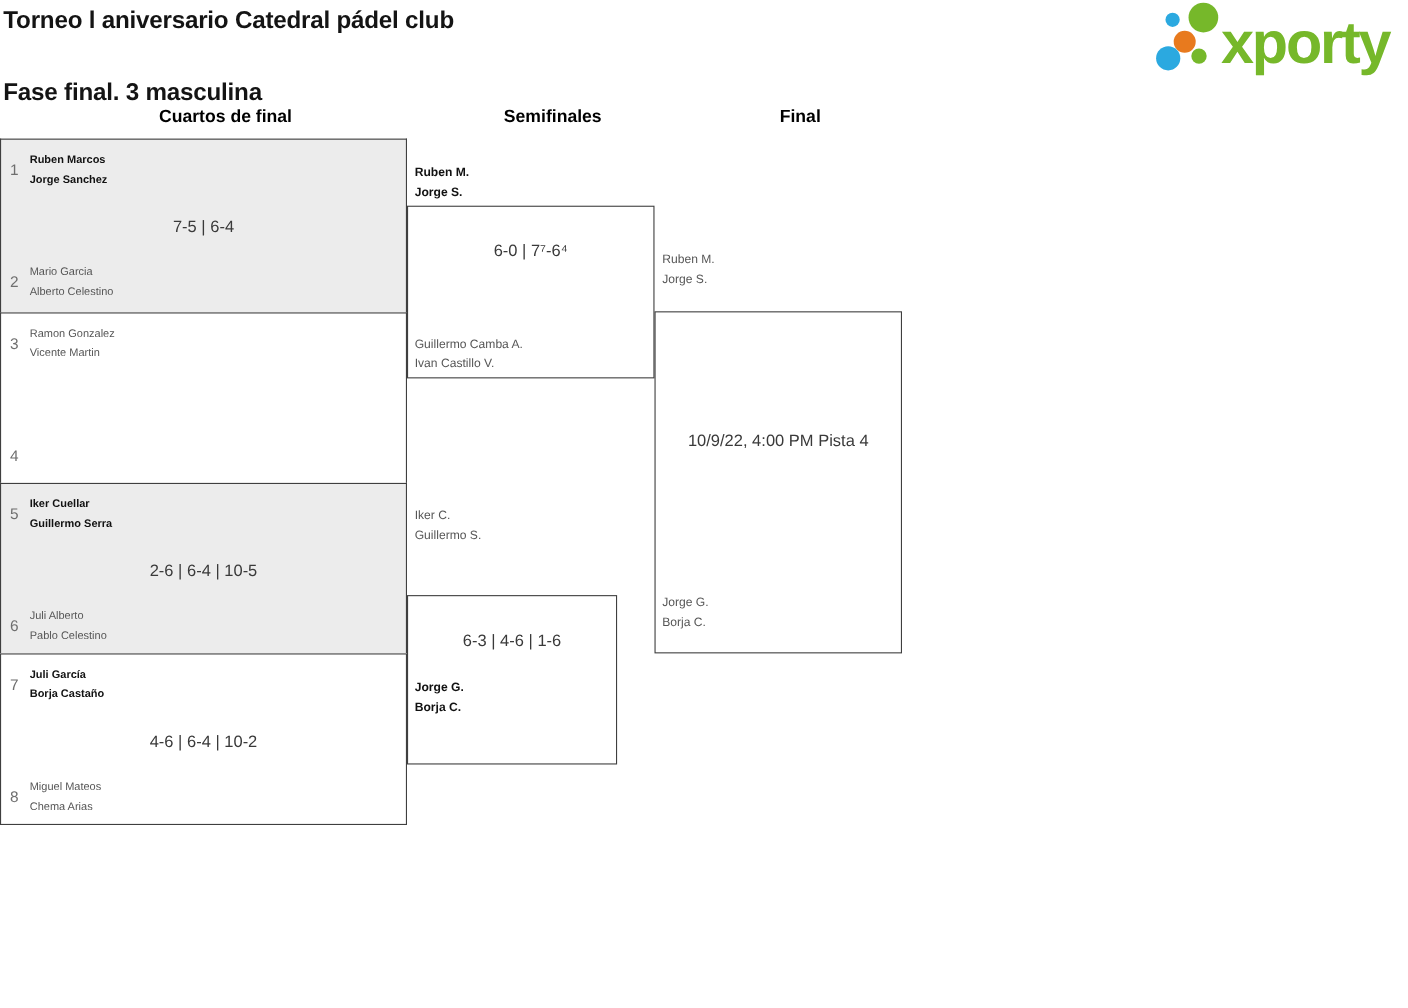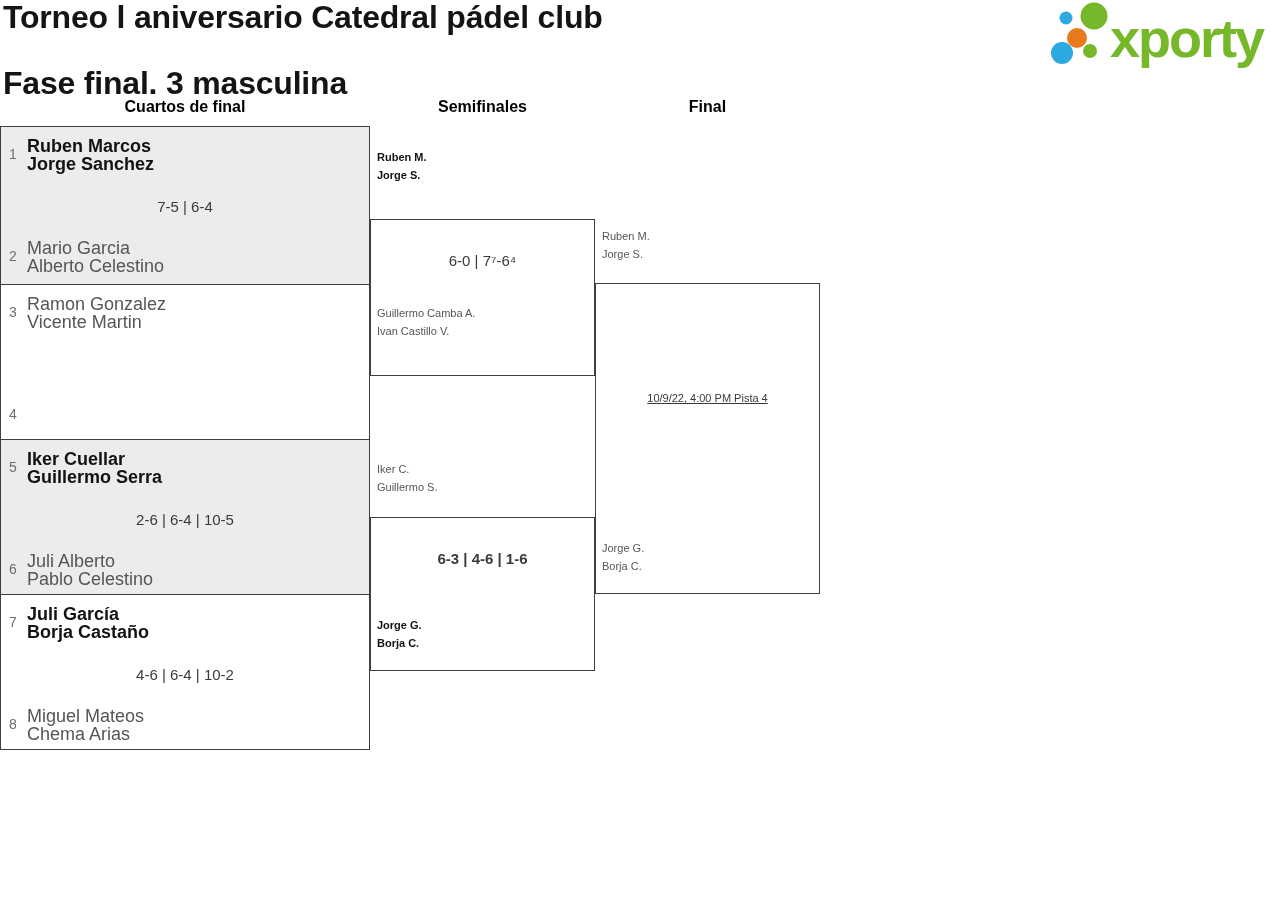--- a/index.html
+++ b/index.html
@@ -4,67 +4,67 @@
 <style>
   html,body { margin:0; padding:0; }
   body {
     width:1280px; height:916px; position:relative; overflow:hidden;
     background:#ffffff;
     font-family:"Liberation Sans", sans-serif;
     -webkit-font-smoothing:antialiased;
   }
   .page-title {
     position:absolute; left:3px; top:1px;
-    font-size:32px; line-height:33px; font-weight:700;
+    font-size:22px; line-height:33px; font-weight:700;
     color:#141414; letter-spacing:-0.2px; white-space:pre-line;
   }
   .logo { position:absolute; left:1046px; top:0; width:232px; height:72px; cursor:pointer; }
   .col-header {
     position:absolute; top:98px; font-size:16px; font-weight:700;
-    color:#000; text-align:center;
+    color:#000; text-align:center;padding-left:20px;
   }
   #hdr-qf { left:0; width:370px; }
   #hdr-sf { left:370px; width:225px; }
   #hdr-f  { left:595px; width:225px; }
 
   
   .qf {
     position:absolute; left:0; width:370px; box-sizing:border-box;
     border:1px solid #3f3f3f; border-bottom:none; background:#ffffff;
   }
   .qf.shaded { background:#ececec; }
   .qf.last { border-bottom:1px solid #3f3f3f; }
   .team-row { position:absolute; left:8px; right:8px; display:flex; gap:4px; }
   .team-row.t1 { top:10px; }
   .team-row.t2 { top:112px; }
   .seed { flex:none; width:14px; font-size:14px; color:#6e6e6e; padding-top:9px; }
-  .names { font-size:18px; line-height:18px; color:#565656; white-space:pre-line; }
+  .names { font-size:10px; line-height:18px; color:#565656; white-space:pre-line; }
   .names.winner { font-weight:700; color:#121212; }
   .score {
     position:absolute; top:71px; left:0; width:100%; text-align:center;
     font-size:15px; color:#3a3a3a;
     font-family:"Liberation Sans","DejaVu Sans",sans-serif;
   }
 
   
   .match-box {
     position:absolute; box-sizing:border-box;
     border:1px solid #3f3f3f; background:transparent;
   }
-  #sf1-box { left:370px; top:219px; width:225px; height:157px; }
-  #sf2-box { left:370px; top:517px; width:225px; height:154px;font-weight:bold; }
+  #sf1-box { left:370px; top:187px; width:225px; height:157px; }
+  #sf2-box { left:370px; top:541px; width:191px; height:154px; }
   #final-box { left:595px; top:283px; width:225px; height:311px; }
   .box-score {
     position:absolute; top:32px; left:0; width:100%; text-align:center;
     font-size:15px; color:#3a3a3a;
     font-family:"Liberation Sans","DejaVu Sans",sans-serif;
   }
   .schedule {
     position:absolute; top:108px; left:0; width:100%; text-align:center;
-    font-size:11px; color:#3a3a3a;text-decoration:underline;
+    font-size:15px; color:#3a3a3a;
   }
 
   
   .float-label {
     position:absolute; font-size:11px; line-height:18px;
     color:#565656; white-space:pre-line;
   }
   .float-label.winner { font-weight:700; color:#121212; }
   #sf1-top  { left:377px; top:148px; }
   #sf1-bot  { left:377px; top:304px; }

